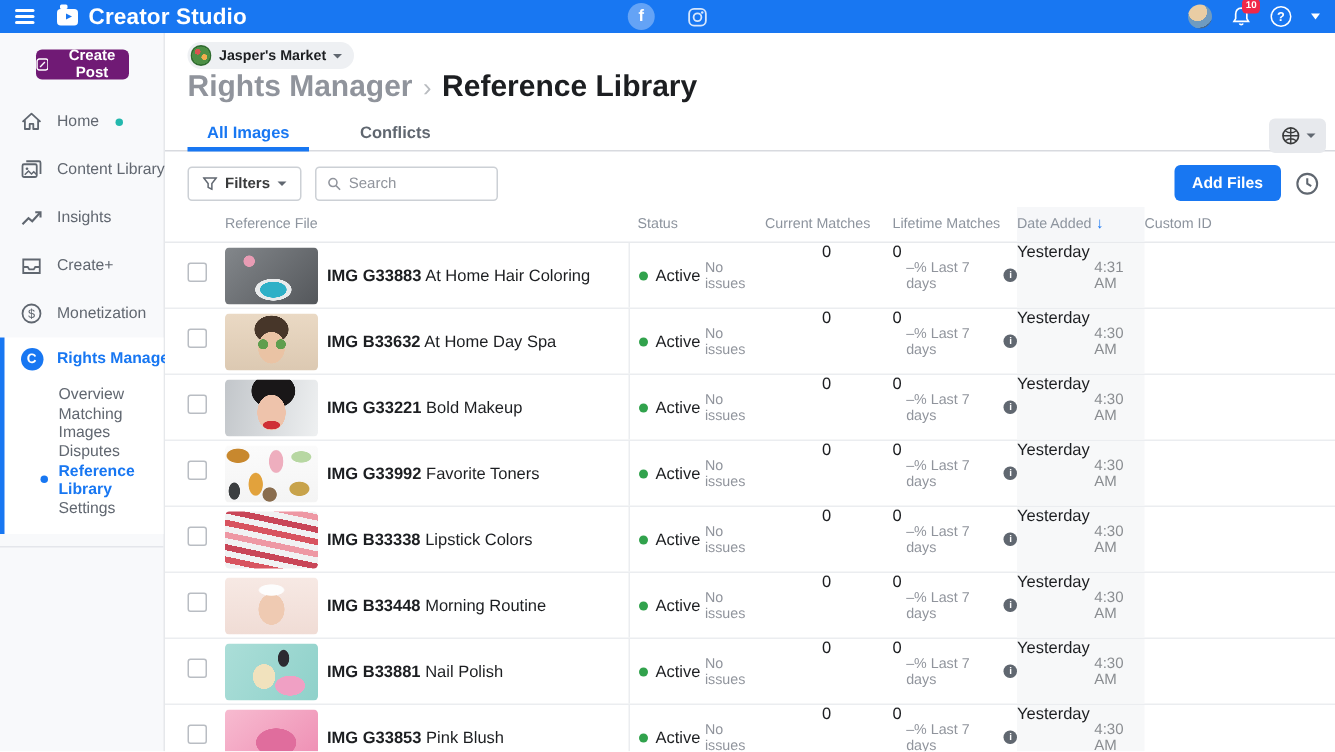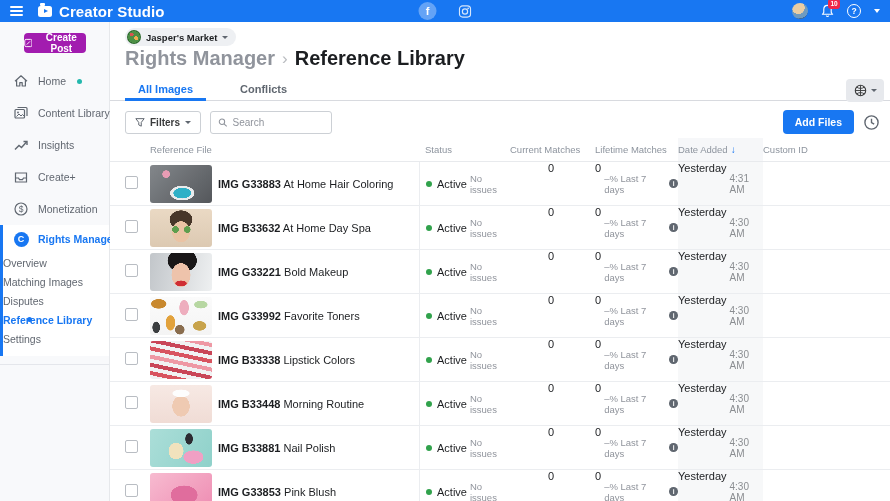--- a/index.html
+++ b/index.html
@@ -23,29 +23,29 @@
 .bell-wrap{position:relative;display:flex;cursor:pointer}
 .badge{position:absolute;top:-5px;left:7px;background:#f02849;color:#fff;font-size:6.5px;font-weight:700;padding:1.5px 2.5px;border-radius:3px;line-height:1}
 .help{width:14px;height:14px;border-radius:50%;border:1.2px solid #fff;font-size:8.5px;font-weight:700;display:flex;align-items:center;justify-content:center;cursor:pointer}
 .caret-w{width:0;height:0;border-top:4px solid #fff;border-left:3.5px solid transparent;border-right:3.5px solid transparent;cursor:pointer}
 
 
 .app{display:flex;height:479px}
 
 
 .sidebar{width:110px;background:#f8f9fb;border-right:1px solid #e6e8eb;font-size:10.5px;color:#616770;flex-shrink:0}
-.create-post{display:flex;align-items:center;justify-content:center;gap:5px;width:62px;height:20px;background:#a21caf;color:#fff;font-size:10px;font-weight:700;border:none;border-radius:4px;margin:11px auto 0;cursor:pointer;font-family:inherit}
+.create-post{display:flex;align-items:center;justify-content:center;gap:5px;width:62px;height:20px;background:#701a75;color:#fff;font-size:10px;font-weight:700;border:none;border-radius:4px;margin:11px auto 0;cursor:pointer;font-family:inherit}
 #side-nav{margin-top:12px}
 .nav-item{height:32px;display:flex;align-items:center;gap:9px;padding-left:13px;cursor:pointer;white-space:nowrap}
 .nicon{width:16px;height:16px;display:flex;align-items:center;justify-content:center;flex-shrink:0}
 .tdot{width:5px;height:5px;border-radius:50%;background:#23b8ad;margin-left:2px}
 .rights{background:#fff;border-left:3px solid #1877f2;padding-bottom:8px}
 .rights .rm-head{height:28px;padding-left:10px;color:#1877f2;font-weight:700}
 .rm-badge{width:15px;height:15px;border-radius:50%;background:#1877f2;color:#fff;font-size:9px;font-weight:700;display:flex;align-items:center;justify-content:center}
-.sub-item{height:19px;display:flex;align-items:center;cursor:pointer;position:relative;color:#616770}
+.sub-item{height:19px;display:flex;align-items:center;padding-left:36px;cursor:pointer;position:relative;color:#616770}
 .sub-item.active{color:#1877f2;font-weight:700}
 .sub-item.active::before{content:"";position:absolute;left:24px;width:5px;height:5px;border-radius:50%;background:#1877f2}
 .side-divider{height:1px;background:#e4e6eb;margin:8px 0 2px}
 .nav-item.bottom{height:32px}
 
 
 .main{flex:1;position:relative;background:#fff}
 .account-chip{position:absolute;top:6px;left:15px;height:18px;border-radius:10px;background:#eef0f3;display:inline-flex;align-items:center;gap:5px;padding:0 8px 0 2px;font-size:9.5px;font-weight:700;cursor:pointer}
 .acct-avatar{width:14px;height:14px;border-radius:50%;background:radial-gradient(circle 2px at 34% 32%,#d9534f 0%,#d9534f 95%,transparent 100%),radial-gradient(circle 2px at 66% 58%,#f0ad4e 0%,#f0ad4e 95%,transparent 100%),radial-gradient(circle at 50% 50%,#4c8f45 0%,#4c8f45 60%,#2f6b2f 61%)}
 .caret-d{width:0;height:0;border-top:3.5px solid #606770;border-left:3px solid transparent;border-right:3px solid transparent;display:inline-block}

